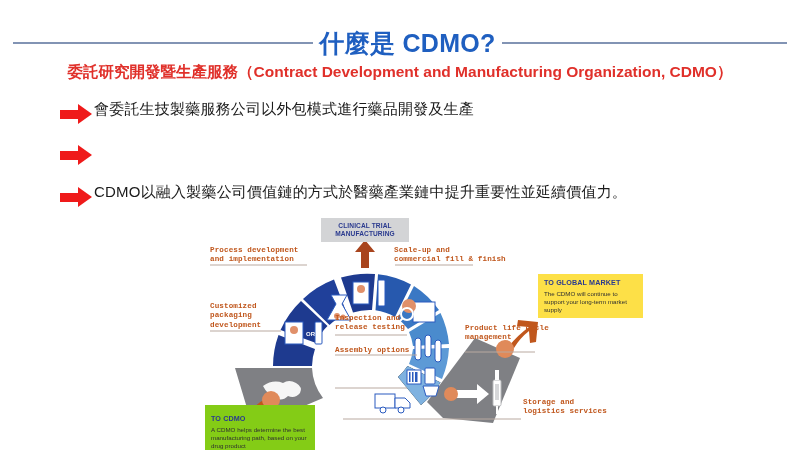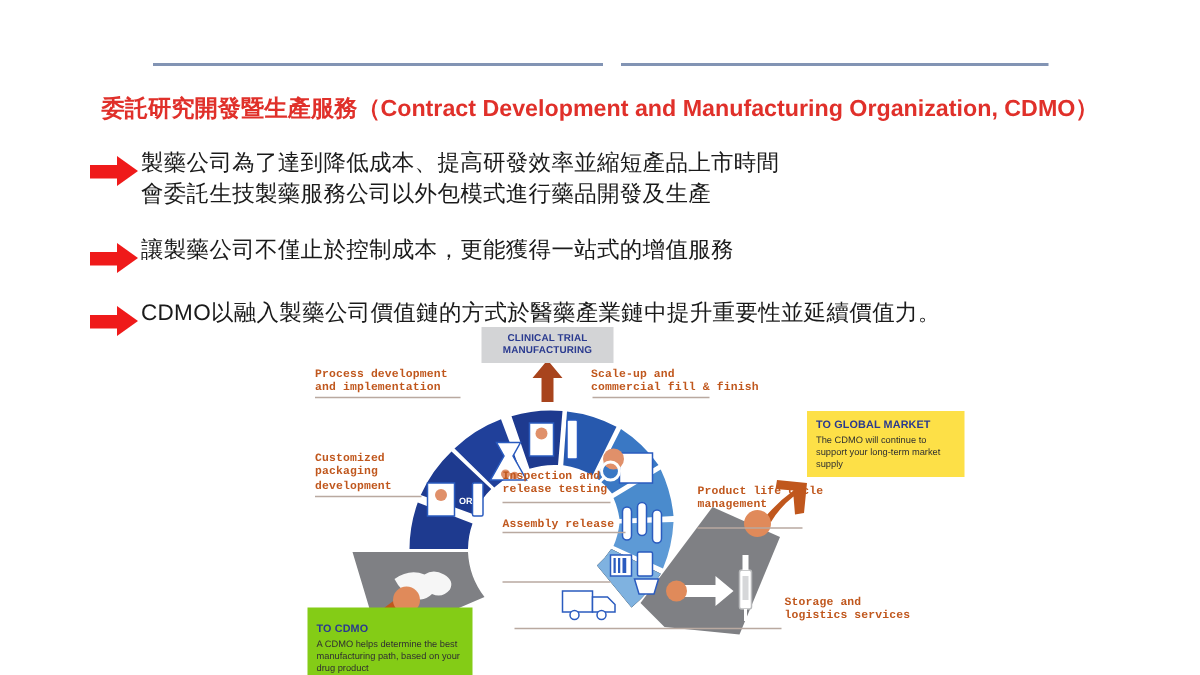--- a/index.html
+++ b/index.html
@@ -78,45 +78,42 @@
     background:#fde047;padding:5px 6px;box-sizing:border-box;
   }
 </style>
 </head>
 <body>
 
 <div class="slide">
 
   <div class="title-row">
     <div class="rule rule-left"></div>
+    <div class="title-text">什麼是 CDMO?</div>
     <div class="rule rule-right"></div>
   </div>
 
   <div class="subtitle">委託研究開發暨生產服務（Contract Development and Manufacturing Organization, CDMO）</div>
 
   <div class="bullets">
 
     <div class="bullet b1">
       <div class="arrow">
         <div class="shaft"></div>
           <div class="head"></div>
       </div>
       <div class="btext">
-        <span class="ln">製藥公司為了達到降低成本、提高研發效率並縮短產品上市時間</span>
         <span class="ln">會委託生技製藥服務公司以外包模式進行藥品開發及生產</span>
       </div>
     </div>
 
     <div class="bullet b2">
       <div class="arrow">
         <div class="shaft"></div>
           <div class="head"></div>
-      </div>
-      <div class="btext">
-        <span class="ln">讓製藥公司不僅止於控制成本，更能獲得一站式的增值服務</span>
       </div>
     </div>
 
     <div class="bullet b3">
       <div class="arrow">
         <div class="shaft"></div>
           <div class="head"></div>
       </div>
       <div class="btext">
         <span class="ln">CDMO以融入製藥公司價值鏈的方式於醫藥產業鏈中提升重要性並延續價值力。</span>
@@ -266,21 +263,21 @@
       <span>Scale-up and</span><br>
       <span>commercial fill &amp; finish</span>
     </div>
 
     <div class="dlabel" style="left:160px;top:96px;">
       <span>Inspection and</span><br>
       <span>release testing</span>
     </div>
 
     <div class="dlabel" style="left:160px;top:128px;">
-      <span>Assembly release</span>
+      <span>Assembly options</span>
     </div>
 
 
     <div class="dlabel" style="left:290px;top:106px;">
       <span>Product life cycle</span><br>
       <span>management</span>
     </div>
 
     <div class="dlabel" style="left:348px;top:180px;">
       <span>Storage and</span><br>

